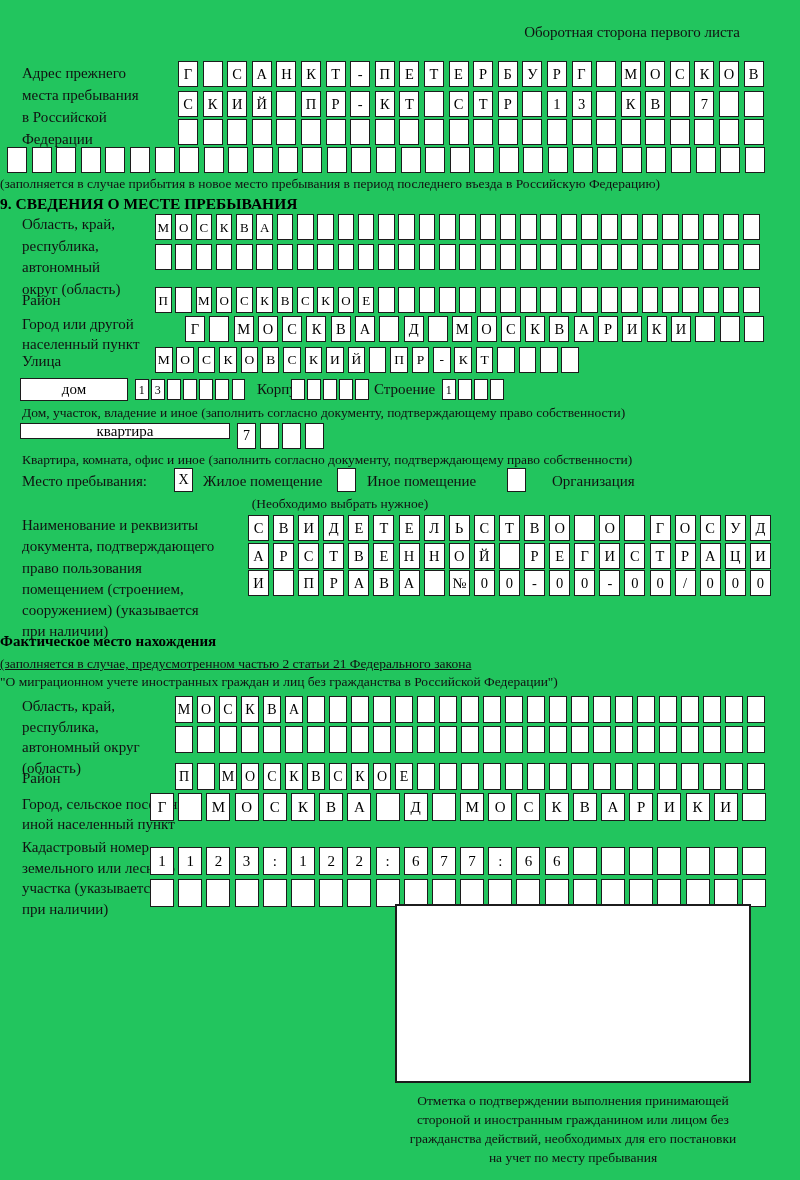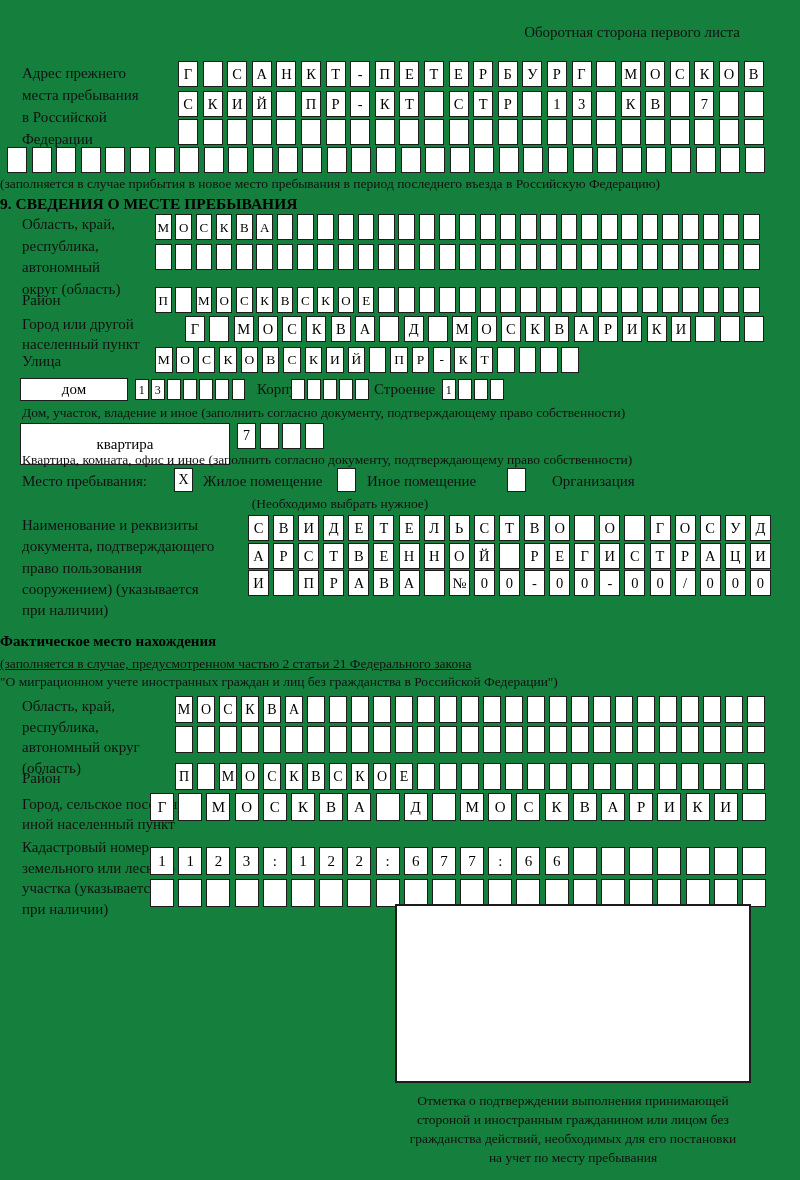--- a/index.html
+++ b/index.html
@@ -1,17 +1,17 @@
 <!DOCTYPE html>
 <html><head>
 <meta charset="utf-8">
 <style>
   html,body{margin:0;padding:0;background:#fff;}
   .page{
-    position:relative;width:800px;height:1180px;background:#15803d;
+    position:relative;width:800px;height:1180px;background:#22c55e;
     font-family:"Liberation Serif","DejaVu Serif",serif;color:#111;
     overflow:hidden;
   }
   .abs{position:absolute;}
   .lbl{font-size:15px;line-height:21px;color:#111;}
   .cap{font-size:13.5px;color:#111;}
   .ttl{font-weight:bold;font-size:15.5px;color:#000;}
   .center{width:800px;left:0;}
   .cells{display:flex;}
   .cells .cell{
@@ -346,21 +346,21 @@
     </div>
   <div class="abs lbl" style="top:379px;left:374px;">Строение</div>
   <div class="abs cells cE" style="top:379px;left:442px;">
       <span class="cell">1</span>
       <span class="cell"></span>
       <span class="cell"></span>
       <span class="cell"></span>
     </div>
   <div class="abs cap" style="top:405px;left:22px;">Дом, участок, владение и иное (заполнить согласно документу, подтверждающему право собственности)</div>
 
-  <div class="abs wbox" style="top:423px;left:20px;width:210px;height:42px;">квартира</div>
+  <div class="abs wbox" style="top:423px;left:20px;width:210px;height:16px;">квартира</div>
   <div class="abs cells cF" style="top:423px;left:237px;">
       <span class="cell">7</span>
       <span class="cell"></span>
       <span class="cell"></span>
       <span class="cell"></span>
     </div>
   <div class="abs cap" style="top:452px;left:22px;">Квартира, комната, офис и иное (заполнить согласно документу, подтверждающему право собственности)</div>
 
   <div class="abs lbl" style="top:471px;left:22px;">Место пребывания:</div>
   <div class="abs cells cX" style="top:468px;left:174px;">
@@ -374,20 +374,21 @@
   <div class="abs cells cX" style="top:468px;left:507px;">
       <span class="cell"></span>
     </div>
   <div class="abs lbl" style="top:471px;left:552px;">Организация</div>
   <div class="abs cap" style="top:496px;left:0;width:680px;text-align:center;">(Необходимо выбрать нужное)</div>
 
   <div class="abs lbl" style="top:515px;left:22px;line-height:21.3px;">
       <div>Наименование и реквизиты</div>
       <div>документа, подтверждающего</div>
       <div>право пользования</div>
+      <div>помещением (строением,</div>
       <div>сооружением) (указывается</div>
       <div>при наличии)</div>
     </div>
   <div class="abs cells cG" style="top:515px;left:248px;">
       <span class="cell">С</span>
       <span class="cell">В</span>
       <span class="cell">И</span>
       <span class="cell">Д</span>
       <span class="cell">Е</span>
       <span class="cell">Т</span>

